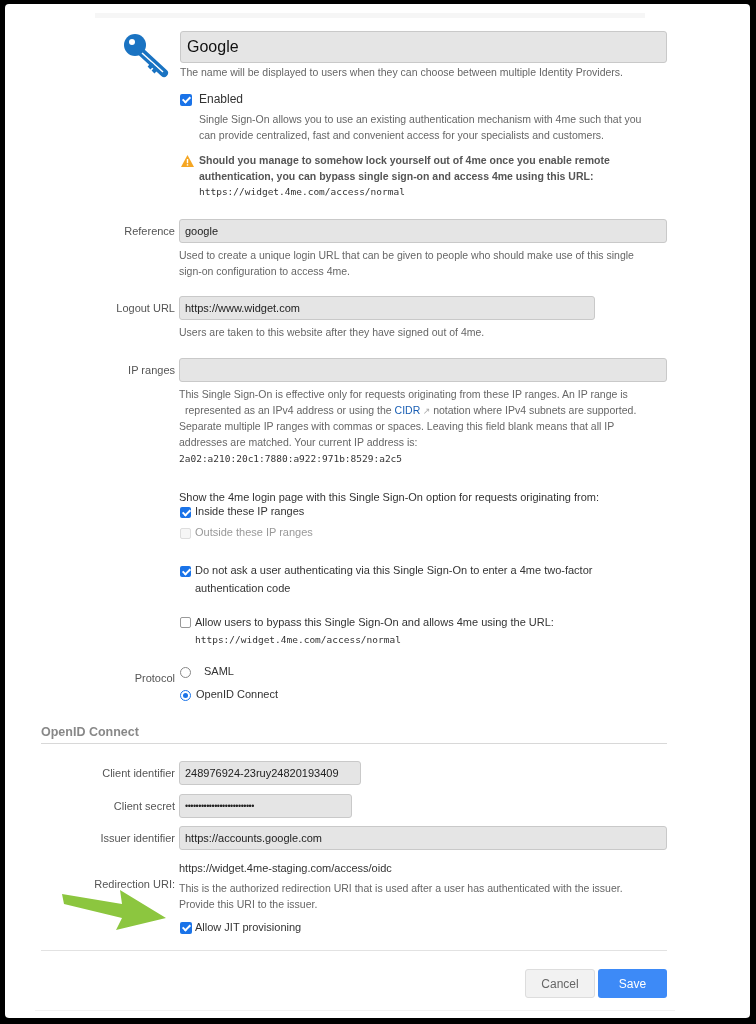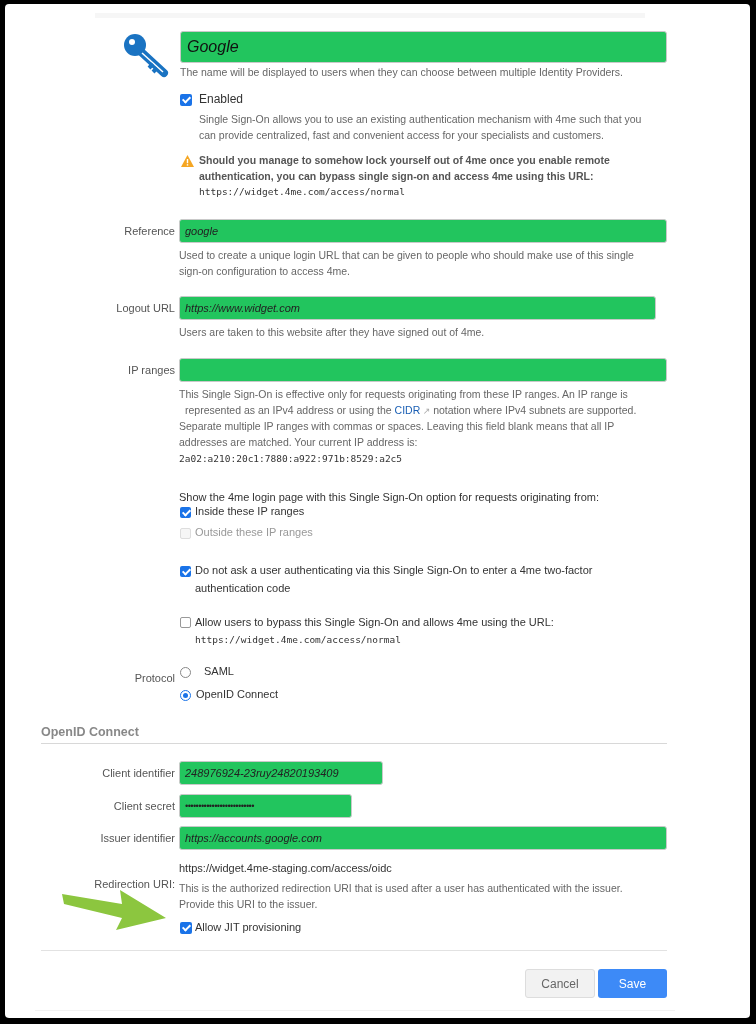--- a/index.html
+++ b/index.html
@@ -8,23 +8,23 @@
       font-family: "Liberation Sans", sans-serif; color: #333;
     }
     .frame {
       position: absolute; left: 5px; top: 4px; width: 745px; height: 1014px;
       background: #fff; border-radius: 4px; overflow: hidden;
     }
     .topbar2 { position: absolute; left: 90px; top: 8px; width: 205px; height: 6px; background: #f6f6f6; }
     .abs { position: absolute; }
     .label { position: absolute; font-size: 11px; color: #555; text-align: right; }
     .input {
-      position: absolute; border: 1px solid #c9c9c9; border-radius: 3px; background: #22c55e;
+      position: absolute; border: 1px solid #c9c9c9; border-radius: 3px; background: #e5e5e5;
       font-size: 11px; color: #222; padding: 0 5px; box-sizing: border-box;
-      display: flex; align-items: center; white-space: nowrap; overflow: hidden; font-style: italic;
+      display: flex; align-items: center; white-space: nowrap; overflow: hidden;
     }
     .hint { position: absolute; font-size: 10.5px; color: #666; line-height: 16px; }
     .mono { font-family: "DejaVu Sans Mono", monospace; font-size: 9.5px; color: #333; }
     .cb {
       position: absolute; width: 11px; height: 11px; border-radius: 2px; box-sizing: border-box;
     }
     .cb.on { background: #1a73e8; }
     .cb.on::after {
       content: ""; position: absolute; left: 3.5px; top: 1px; width: 3px; height: 6px;
       border: solid #fff; border-width: 0 2px 2px 0; transform: rotate(45deg);
@@ -84,21 +84,21 @@
   <div class="hint mono" style="left:194px;top:180px;">https://widget.4me.com/access/normal</div>
 
   <div class="label" style="left:60px;width:110px;top:221px;">Reference</div>
   <div class="input" style="left:174px;top:215px;width:488px;height:24px;">
     <span>google</span>
   </div>
   <div class="hint" style="left:174px;top:243px;">Used to create a unique login URL that can be given to people who should make use of this single</div>
   <div class="hint" style="left:174px;top:259px;">sign-on configuration to access 4me.</div>
 
   <div class="label" style="left:60px;width:110px;top:298px;">Logout URL</div>
-  <div class="input" style="left:174px;top:292px;width:477px;height:24px;">
+  <div class="input" style="left:174px;top:292px;width:416px;height:24px;">
     <span>https://www.widget.com</span>
   </div>
   <div class="hint" style="left:174px;top:320px;">Users are taken to this website after they have signed out of 4me.</div>
 
   <div class="label" style="left:60px;width:110px;top:360px;">IP ranges</div>
   <div class="input" style="left:174px;top:354px;width:488px;height:24px;">
     <span></span>
   </div>
   <div class="hint" style="left:174px;top:382px;">This Single Sign-On is effective only for requests originating from these IP ranges. An IP range is</div>
   <div class="hint" style="left:180px;top:398px;">
@@ -125,21 +125,21 @@
   <div class="label" style="left:60px;width:110px;top:668px;">Protocol</div>
   <div class="radio off" style="left:175px;top:663px;"></div>
   <div class="opt" style="left:191px;top:661px;margin-left:8px;">SAML</div>
   <div class="radio on" style="left:175px;top:686px;"></div>
   <div class="opt" style="left:191px;top:684px;">OpenID Connect</div>
 
   <div class="section-title" style="left:36px;top:721px;">OpenID Connect</div>
   <div class="rule" style="left:36px;top:739px;width:626px;background:#d8d8d8;"></div>
 
   <div class="label" style="left:40px;width:130px;top:763px;">Client identifier</div>
-  <div class="input" style="left:174px;top:757px;width:204px;height:24px;text-align:right;">
+  <div class="input" style="left:174px;top:757px;width:182px;height:24px;text-align:right;">
     <span>248976924-23ruy24820193409</span>
   </div>
 
   <div class="label" style="left:40px;width:130px;top:796px;">Client secret</div>
   <div class="input" style="left:174px;top:790px;width:173px;height:24px;font-size:9px;letter-spacing:-0.5px;">
     <span>••••••••••••••••••••••••••</span>
   </div>
 
   <div class="label" style="left:40px;width:130px;top:828px;">Issuer identifier</div>
   <div class="input" style="left:174px;top:822px;width:488px;height:24px;">

